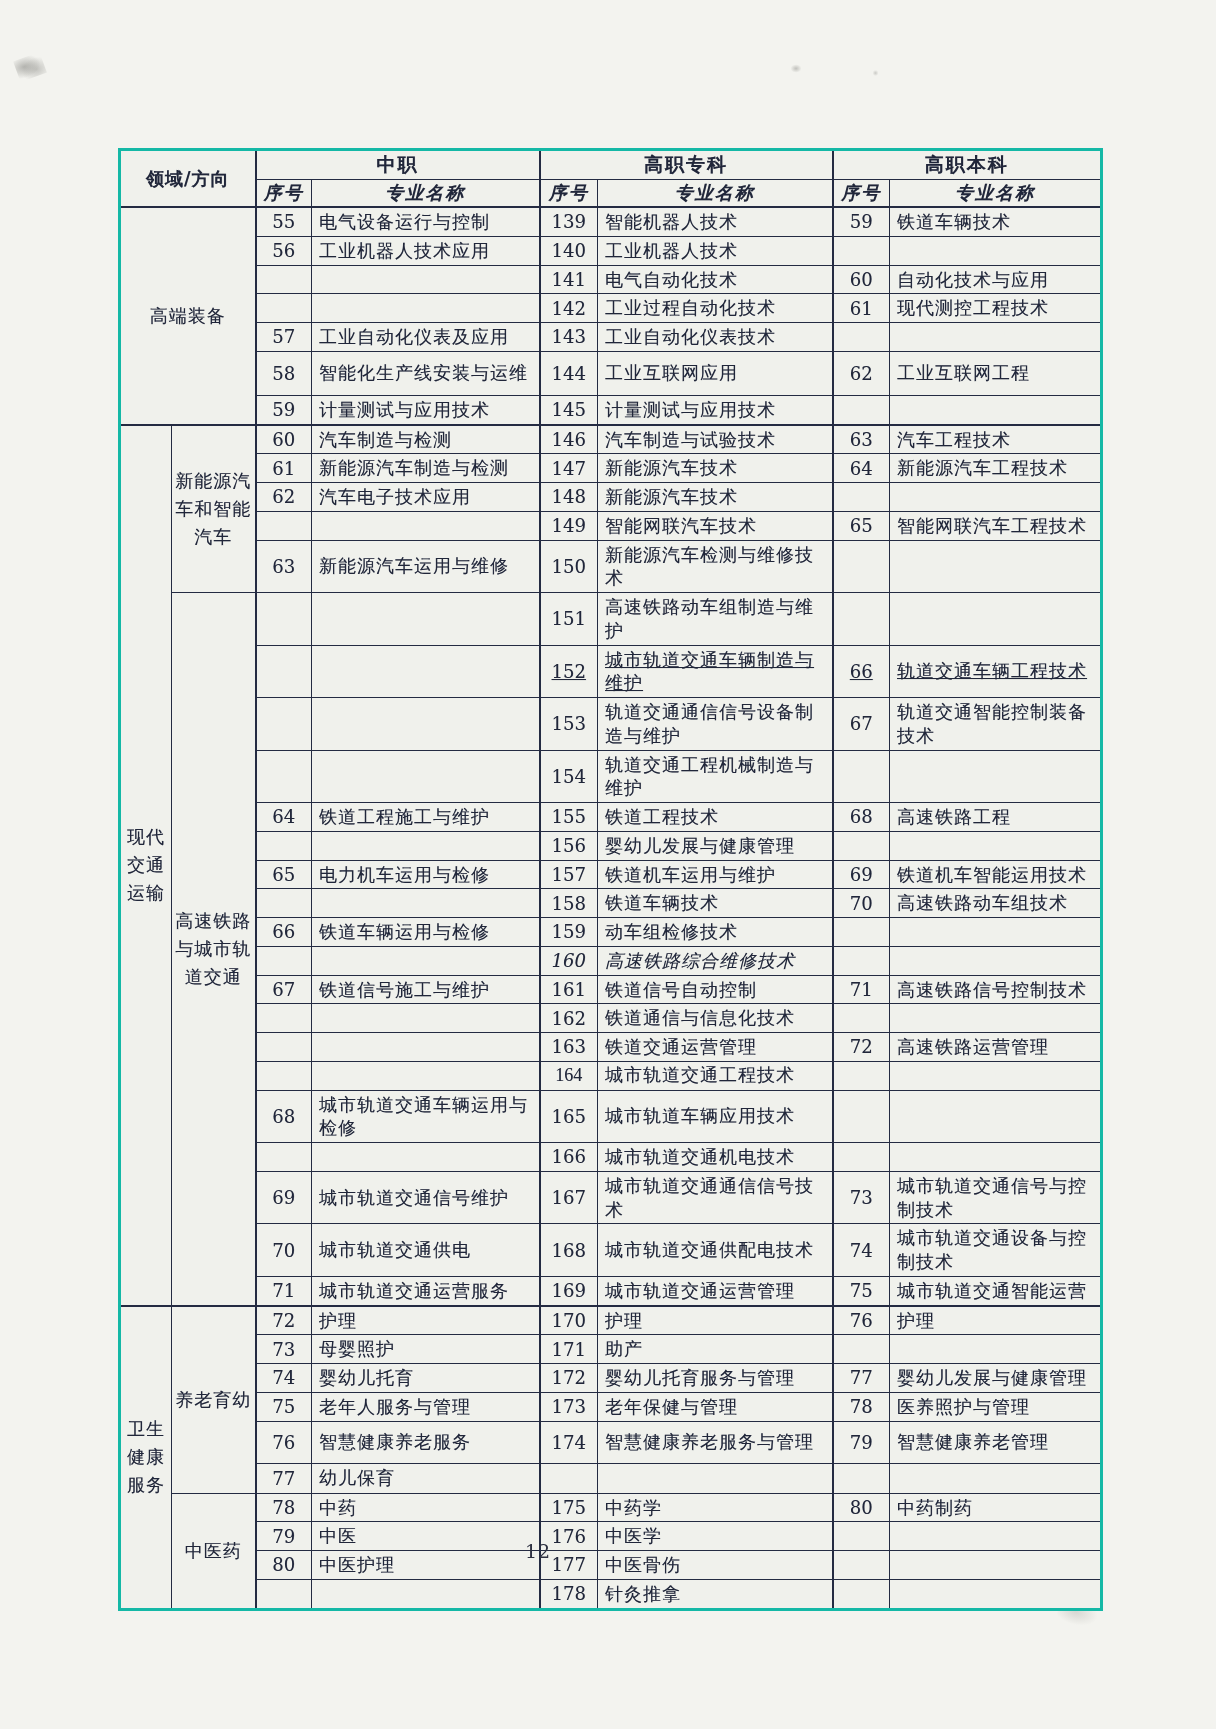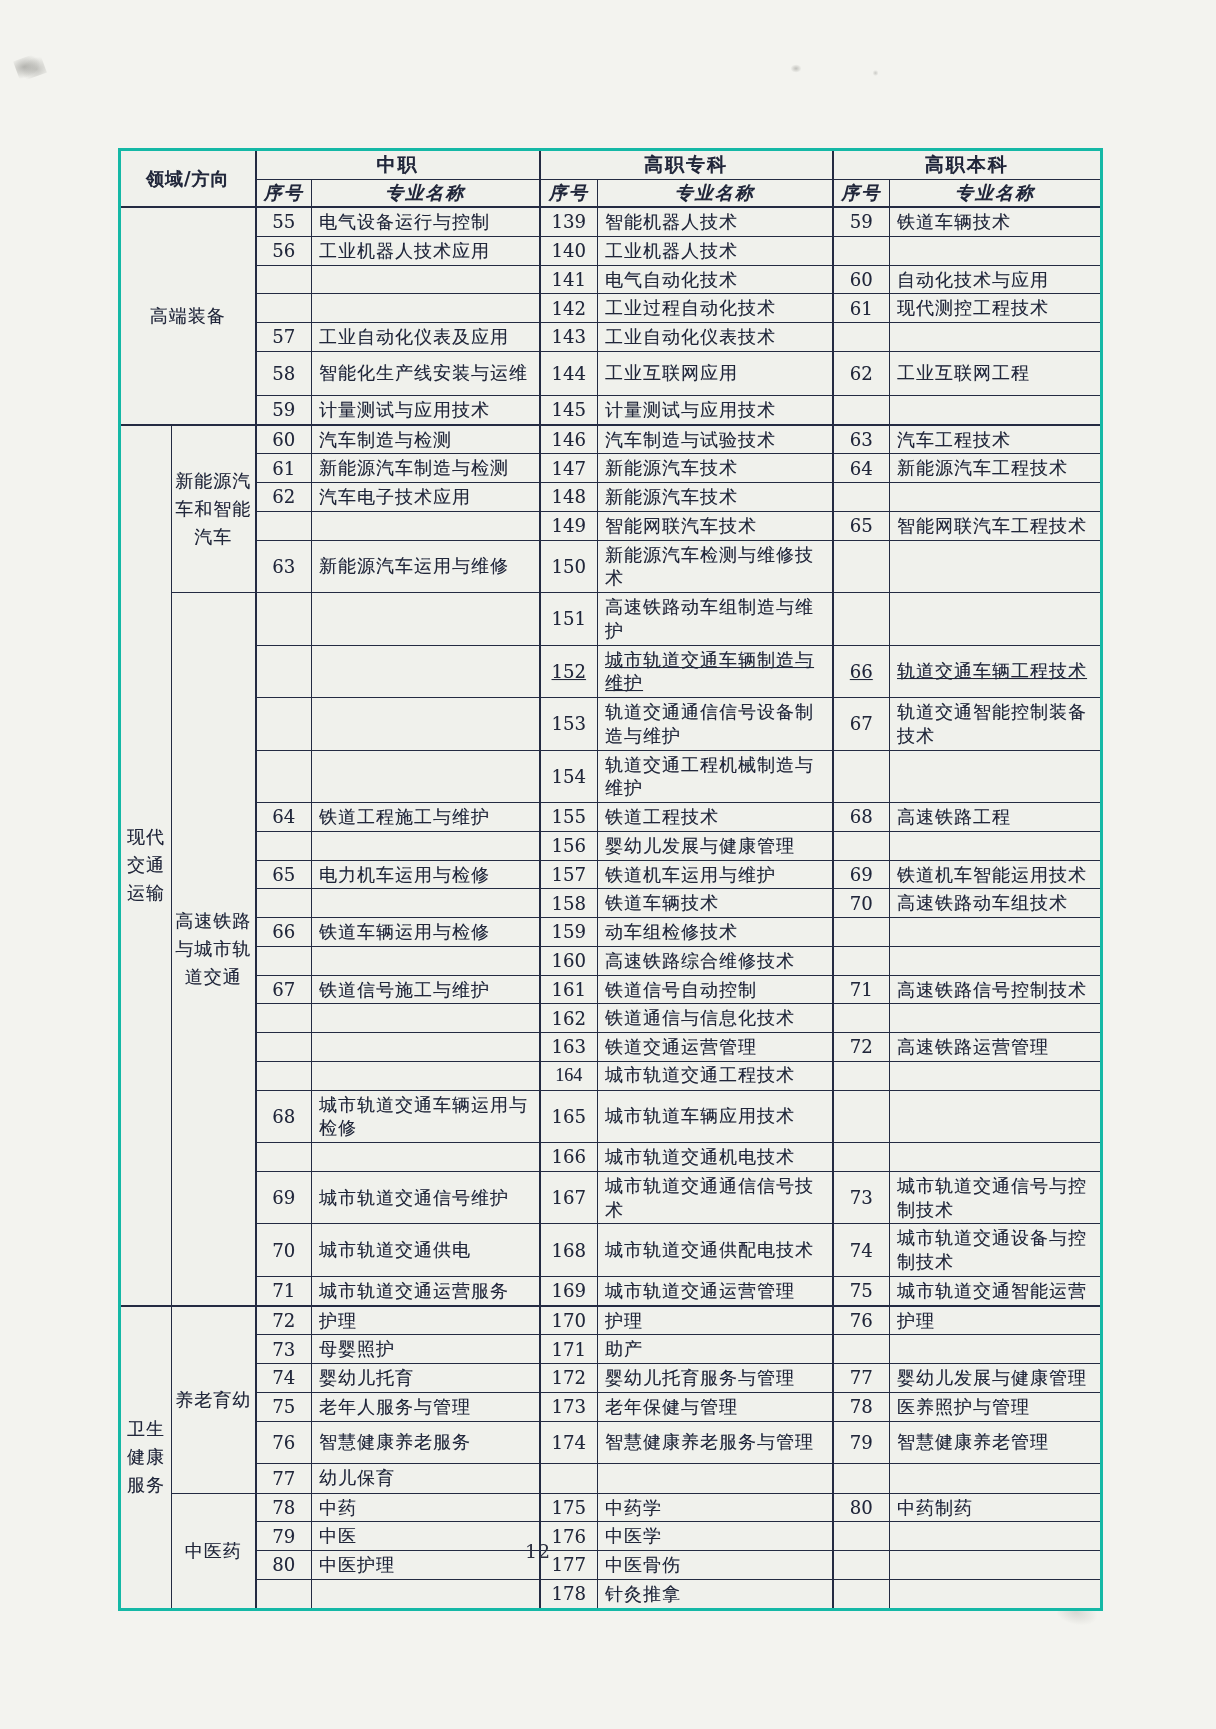--- a/index.html
+++ b/index.html
@@ -244,21 +244,21 @@
           <td class="major">高速铁路动车组技术</td>
         </tr>
         <tr style="height: 25px;">
           <td class="no gl">66</td>
           <td class="major">铁道车辆运用与检修</td>
           <td class="no gl">159</td>
           <td class="major">动车组检修技术</td>
           <td class="no gl"></td>
           <td class="major"></td>
         </tr>
-        <tr style="height: 25px;">
+        <tr style="height: 25px; font-style: italic;">
           <td class="no gl"></td>
           <td class="major"></td>
           <td class="no gl">160</td>
           <td class="major">高速铁路综合维修技术</td>
           <td class="no gl"></td>
           <td class="major"></td>
         </tr>
         <tr style="height: 25px;">
           <td class="no gl">67</td>
           <td class="major">铁道信号施工与维护</td>

